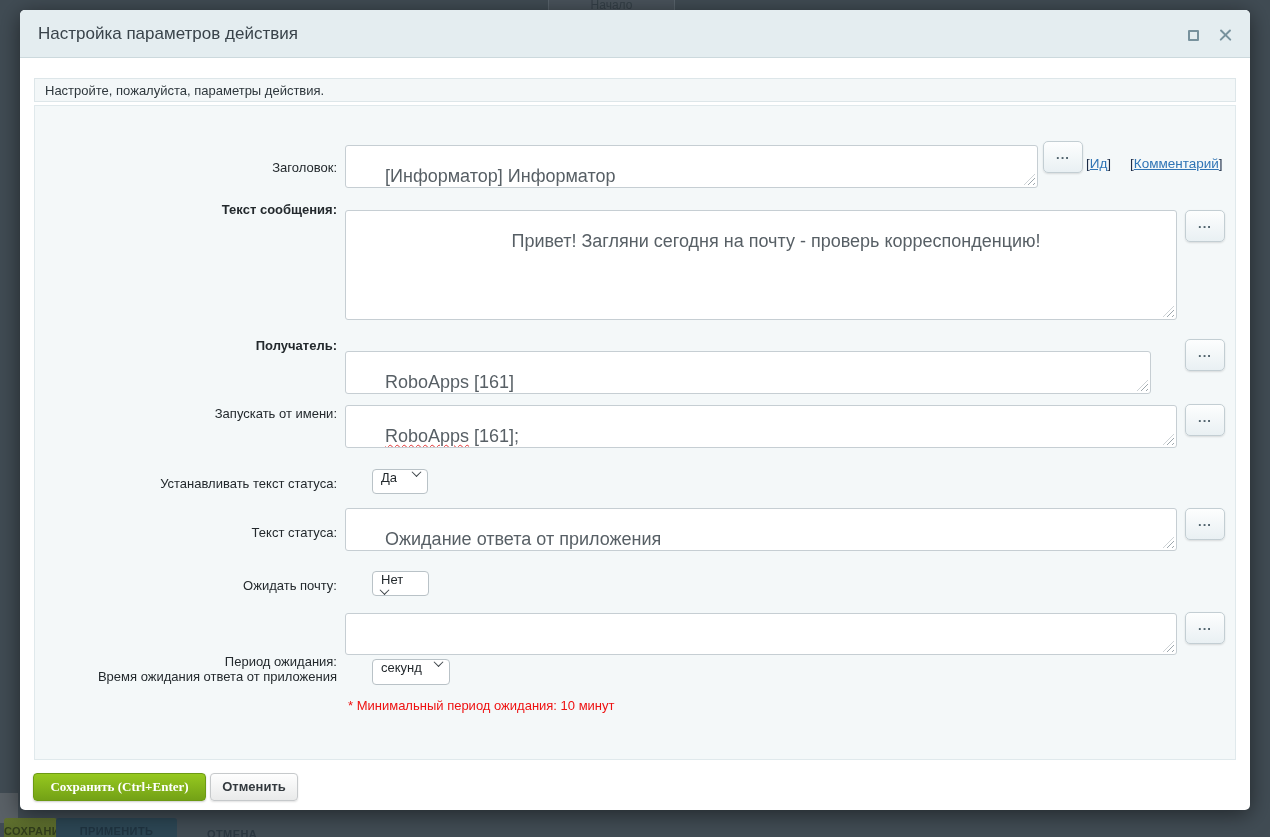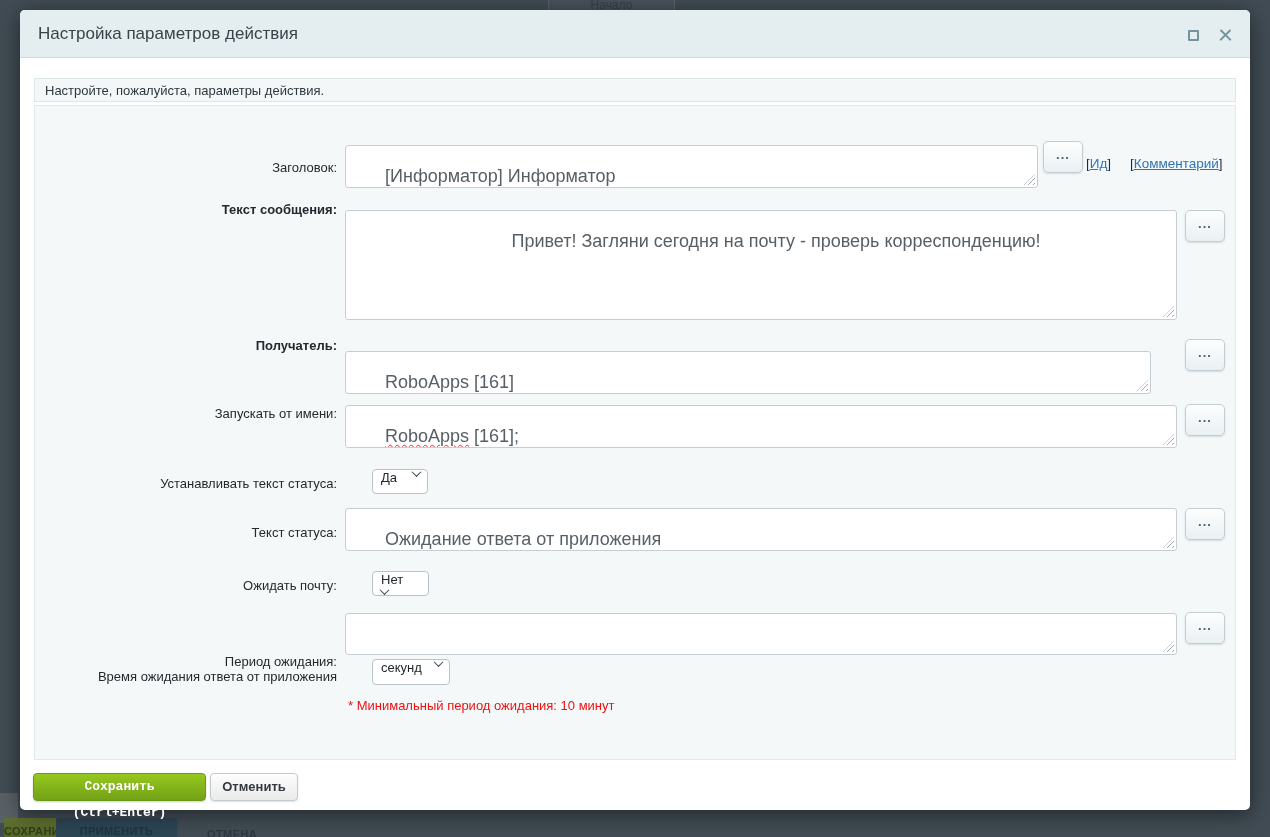--- a/index.html
+++ b/index.html
@@ -101,21 +101,21 @@
   .chev { width:7px; height:7px; border-right:1.6px solid #3c4348; border-bottom:1.6px solid #3c4348;
           transform:rotate(45deg) translate(-1px,-1px); display:block; }
 
   .note { position:absolute; left:318px; top:688px; font-size:13px; color:#ee1111;margin-left:10px; }
 
   
   .btn-save {
     position:absolute; left:13px; top:763px; width:173px; height:28px;
     background:linear-gradient(#96c81f,#73a116); border:1px solid #6c9a13; border-radius:4px;
     color:#fff; font-size:13px; font-weight:bold; text-align:center; line-height:26px;
-    cursor:pointer; box-shadow:0 1px 2px rgba(0,0,0,.2); font-family:Liberation Mono, monospace;
+    cursor:pointer; box-shadow:0 1px 2px rgba(0,0,0,.2); font-family:Liberation Serif, serif;
   }
   .btn-cancel {
     position:absolute; left:190px; top:763px; width:88px; height:28px;
     background:linear-gradient(#fefefe,#e9eaea); border:1px solid #c6c9cb; border-radius:4px;
     color:#33393e; font-size:13px; font-weight:bold; line-height:26px;
     cursor:pointer; box-shadow:0 1px 2px rgba(0,0,0,.12); font-family:"Liberation Sans",sans-serif;
   }
 </style>
 </head>
 <body>

